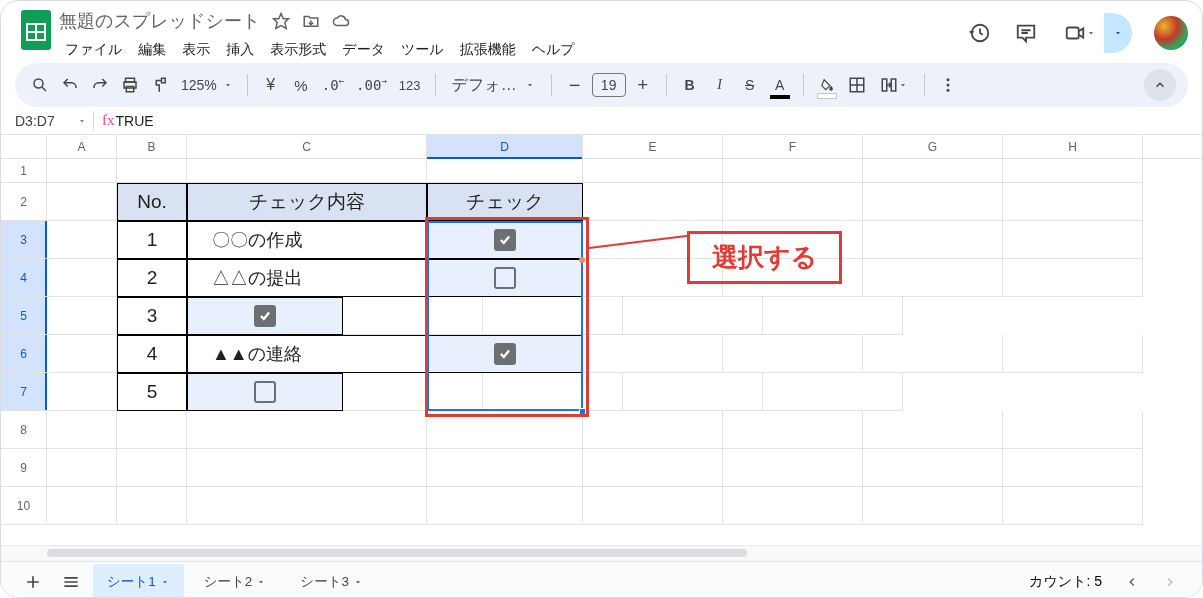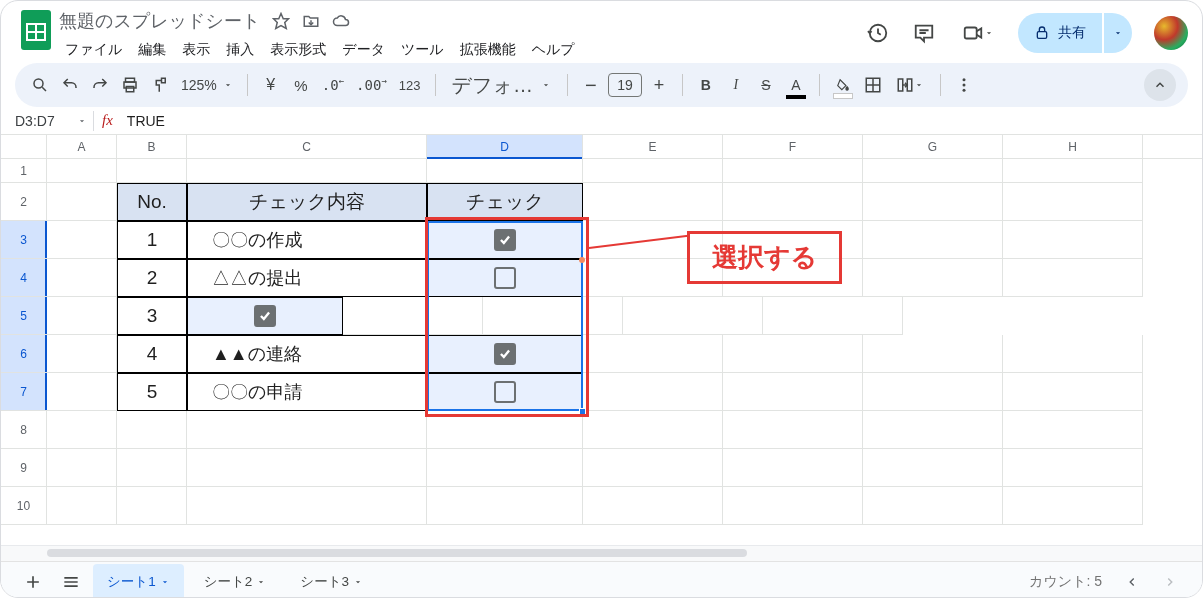--- a/index.html
+++ b/index.html
@@ -20,34 +20,34 @@
   .share-btn { display:flex; align-items:center; gap:8px; background:#c2e7ff; color:#062e6f; padding:9px 16px; border-radius:40px 0 0 40px; font-size:14px; font-weight:500; cursor:pointer; height:40px;}
   .share-drop { background:#c2e7ff; border-radius:0 40px 40px 0; width:28px; height:40px; display:flex; align-items:center; justify-content:center; cursor:pointer; margin-left:-16px; color:#062e6f;}
   .avatar { width:34px; height:34px; border-radius:50%; background:radial-gradient(circle at 30% 30%, #e7b92d, #c0392b 40%, #27ae60 70%, #145a32); margin-left:4px;}
 
   
   .toolbar-wrap { padding:0 14px; }
   .toolbar { background:#edf2fa; border-radius:28px; height:44px; display:flex; align-items:center; padding:0 12px; gap:4px; color:#444746; font-size:14px;}
   .tbtn { min-width:26px; height:30px; display:flex; align-items:center; justify-content:center; cursor:pointer; border-radius:4px; padding:0 4px;}
   .tsep { width:1px; height:22px; background:#c7c7c7; margin:0 6px;}
   .zoom { font-size:14px; padding:0 4px; display:flex; align-items:center; gap:6px;}
-  .font-box { display:flex; align-items:center; gap:8px; font-size:20px; padding:0 6px;}
+  .font-box { display:flex; align-items:center; gap:8px; font-size:16px; padding:0 6px;}
   .size-box { border:1px solid #747775; border-radius:4px; width:34px; height:24px; display:flex; align-items:center; justify-content:center; font-size:14px;}
   .text-color { position:relative; }
   .text-color::after { content:""; position:absolute; left:3px; right:3px; bottom:1px; height:4px; background:#000; }
   .fill-color { position:relative; }
   .fill-color::after { content:""; position:absolute; left:3px; right:3px; bottom:1px; height:4px; background:#fff; border:1px solid #c7c7c7; }
   .toolbar .right { margin-left:auto; }
   .collapse-chip { width:32px; height:32px; border-radius:50%; background:#dde3ea; display:flex; align-items:center; justify-content:center; cursor:pointer;}
 
   
   .formula-row { display:flex; align-items:center; height:28px; border-bottom:1px solid #e1e3e1; padding:0 0 0 8px; font-size:14px; color:#3c4043;}
   .namebox { width:84px; display:flex; align-items:center; justify-content:space-between; padding:0 6px 0 6px; font-size:14px; color:#3c4043;}
   .nb-sep { width:1px; height:20px; background:#dadce0; margin-right:8px;}
-  .fx { font-style:italic; font-family:serif; color:#b91c1c; margin-right:14px; font-size:15px;}
+  .fx { font-family:serif; color:#ec4899; margin-right:1px; font-size:15px;}
   .fval { color:#1f1f1f; font-size:14px;}
 
   
   .grid-wrap { position:relative; overflow:hidden; height:410px; background:#fff;}
   .colheads { position:absolute; top:0; left:0; right:0; height:24px; display:flex; border-bottom:1px solid #e1e3e1; background:#fff; color:#5f6368; font-size:11px;}
   .corner { width:46px; border-right:1px solid #e1e3e1; background:#fff;}
   .ch { border-right:1px solid #e1e3e1; display:flex; align-items:center; justify-content:center; font-size:12px; color:#5f6368; position:relative;}
   .ch.sel { background:#d3e3fd; color:#0b57d0;}
   .ch.sel::after{content:""; position:absolute; left:0; right:0; bottom:-1px; height:2px; background:#0b57d0;}
   .rowheads { position:absolute; top:24px; left:0; width:46px; }
@@ -88,21 +88,21 @@
   .hscroll { height:16px; background:#f8f9fa; border-top:1px solid #e8eaed; position:relative;}
   .hscroll .thumb{ position:absolute; left:46px; top:3px; height:8px; width:700px; background:#dadce0; border-radius:4px;}
 
   
   .sheetbar { height:40px; display:flex; align-items:center; gap:6px; padding:0 16px; background:#f9fbfd; border-top:1px solid #e3e3e3;}
   .sbtbn { width:32px; height:32px; display:flex; align-items:center; justify-content:center; color:#444746; cursor:pointer; border-radius:4px;}
   .tab { display:flex; align-items:center; gap:4px; padding:0 14px; height:36px; font-size:13.5px; color:#444746; cursor:pointer; border-radius:4px;}
   .tab.active { background:#def; color:#0b57d0; font-weight:500;}
   .tab .tabchev { color:inherit; }
   .sheetbar .spacer { flex:1; }
-  .count { font-size:14px; color:#737373; margin-right:8px;}
+  .count { font-size:14px; color:#000000; margin-right:8px;}
   .navbtn { color:#5f6368; }
 
   svg{display:block;}
 </style>
 </head>
 <body>
 
 <div class="titlebar">
   <div class="logo">
     <svg width="30" height="40" viewBox="0 0 30 40">
@@ -162,27 +162,20 @@
       </span>
     <span class="ibtn" style="width:44px;">
         <svg width="22" height="22" viewBox="0 0 24 24" fill="none" stroke="#444746" stroke-width="2">
           <rect x="3" y="6" width="13" height="12" rx="2"></rect>
           <path d="M16 10l5-3v10l-5-3"></path>
         </svg>
         <svg width="10" height="10" viewBox="0 0 24 24" fill="#444746">
           <path d="M7 10l5 5 5-5z"></path>
         </svg>
       </span>
-    <span class="share-btn">
-        <svg width="16" height="16" viewBox="0 0 24 24" fill="none" stroke="#062e6f" stroke-width="2">
-          <rect x="5" y="10" width="14" height="10" rx="2"></rect>
-          <path d="M8 10V7a4 4 0 018 0v3"></path>
-        </svg>
-        <span>共有</span>
-      </span>
     <span class="share-drop">
         <svg width="10" height="10" viewBox="0 0 24 24" fill="#062e6f">
           <path d="M7 10l5 5 5-5z"></path>
         </svg>
       </span>
     <div class="avatar"></div>
   </div>
 </div>
 
 <div class="toolbar-wrap">
@@ -407,21 +400,20 @@
           </span>
         </div>
       <div class="cell cE"></div>
         <div class="cell cF"></div>
         <div class="cell cG"></div>
         <div class="cell cH"></div>
     </div>
     <div class="row tall tbl">
       <div class="cell cA"></div>
       <div class="cell cB b center">5</div>
-      <div class="cell cC b left">〇〇の申請</div>
       <div class="cell cD b dsel">
           <span class="cb"></span>
         </div>
       <div class="cell cE"></div>
         <div class="cell cF"></div>
         <div class="cell cG"></div>
         <div class="cell cH"></div>
     </div>
 
     <div class="row tall">

